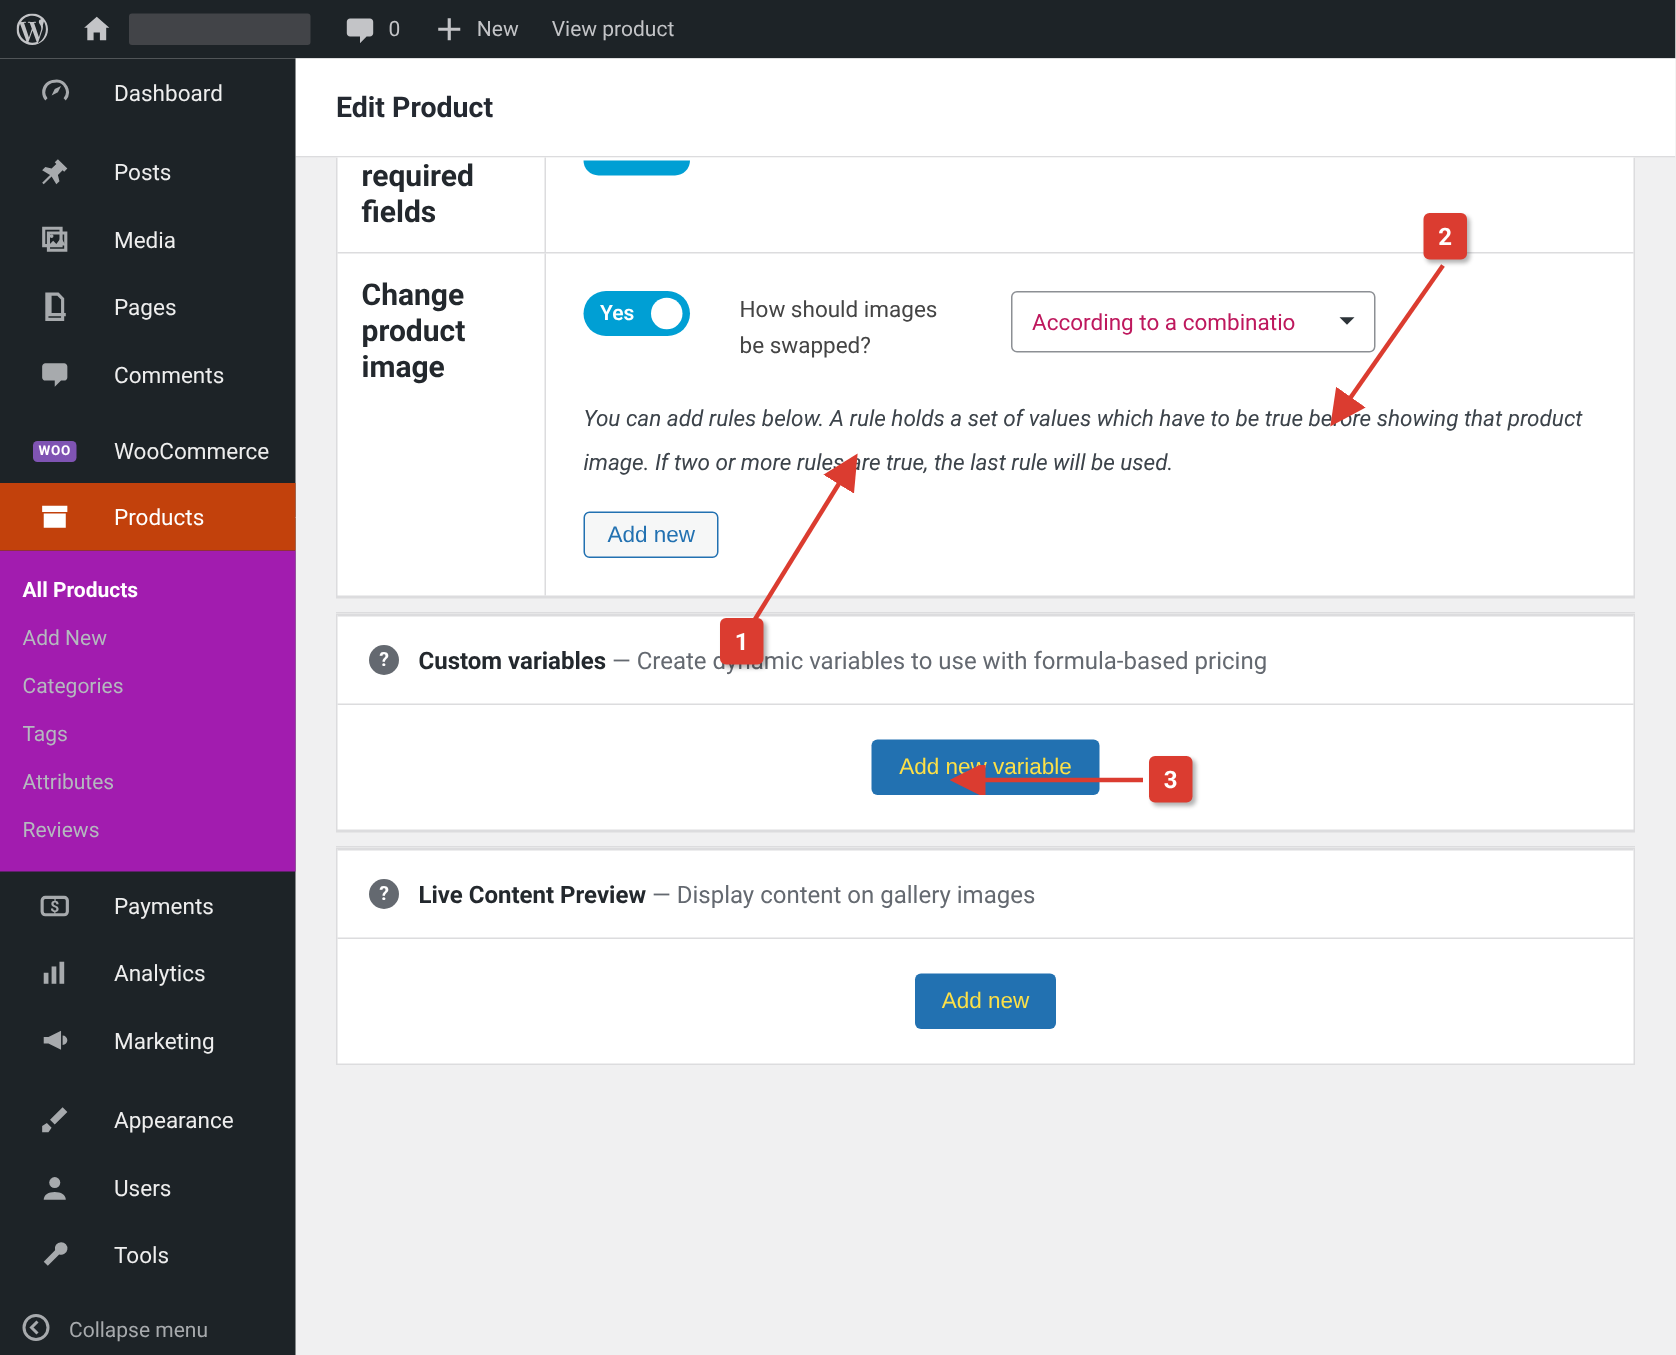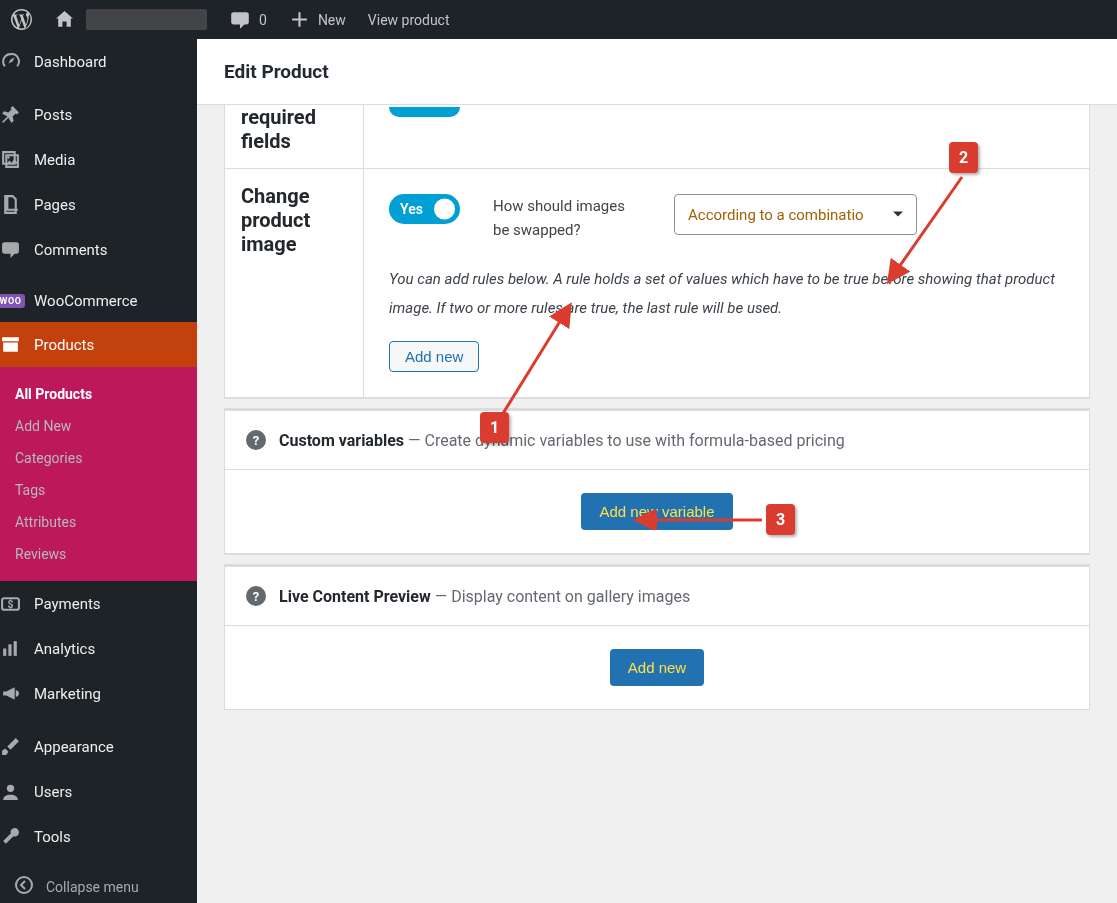--- a/index.html
+++ b/index.html
@@ -7,46 +7,46 @@
 
 
 .wp-adminbar { background: #1d2327; height: 39px; display: flex; align-items: center; color: #c3c4c7; font-size: 14px; }
 .wp-adminbar .ab-item { display: flex; align-items: center; height: 39px; padding: 0 11px; gap: 8px; }
 .wp-adminbar .ab-item .ico { display: inline-flex; align-items: center; font-size: 21px; line-height: 1; }
 .wp-adminbar .site-name-blur { width: 121px; height: 21px; background: #424448; border-radius: 2px; margin-left: 3px; }
 
 
 .wp-wrap { display: flex; height: calc(100% - 39px); }
 .wp-sidebar { width: 197px; background: #1d2327; color: #c3c4c7; min-height: 864px; position: relative; }
-.wp-sidebar .menu-item { display: flex; align-items: center; gap: 13px; padding: 12px 0; color: #eee; cursor: pointer; font-size: 15px; }
+.wp-sidebar .menu-item { display: flex; align-items: center; gap: 29px; padding: 12px 26px; color: #eee; cursor: pointer; font-size: 15px; }
 .wp-sidebar .menu-item .ico { font-size: 21px; width: 21px; text-align: left; color: #a7aaad; display: inline-flex; align-items: center; justify-content: center; }
 .wp-sidebar .menu-item.active { background: #c2410c; color: #fff; position: relative; }
 .wp-sidebar .menu-item.active .ico { color: #fff; }
 .wp-sidebar .menu-item.active::after { content:""; position:absolute; right:-9px; top:50%; transform:translateY(-50%); border: 9px solid transparent; border-right-color:#f0f0f1; }
-.wp-sidebar .submenu { background:#be185d; padding: 11px 0; }
+.wp-sidebar .submenu { background:#a21caf; padding: 11px 0; }
 .wp-sidebar .submenu .sub-item { padding: 8px 15px; color:#b4b9be; font-size:14px; cursor:pointer;}
 .wp-sidebar .submenu .sub-item.active { color:#fff; font-weight:700; }
 .wp-sidebar .collapse-row { display:flex; align-items:center; gap:12px; padding: 12px 14px; color:#a7aaad; font-size:14px; cursor:pointer; }
 .woo-badge { background:#7f54b3; color:#fff; font-size:9px; font-weight:700; padding:2px 4px; border-radius:3px; letter-spacing:0.5px; }
 
 
 .wp-content { flex: 1; background:#f0f0f1; }
 .header-strip { background:#fff; padding: 21px 27px; border-bottom: 1px solid #dcdcde; }
 .header-strip h1 { font-size:19px; font-weight:700; color:#242931; }
 .body-pad { padding: 0 27px 24px 27px; }
 .panel { background:#fff; border:1px solid #dcdcde; border-top:none; }
 .row-table { display:flex; }
 .row-label-col { width:139px; padding:15px 16px; border-right:1px solid #dcdcde; font-weight:700; font-size:20px; color:#23282d; }
 .row-body-col { flex:1; display:flex; flex-direction:column; }
 .row-inner { padding: 25px 25px 25px 25px; }
 .row-intop { display:flex; align-items:flex-start; gap:33px; }
 .toggle { width:71px; height:30px; background:#009fd4; border-radius: 20px; position:relative; display:flex; align-items:center; padding: 0 11px; color:#fff; font-weight:600; font-size:14px; cursor:pointer; }
 .toggle .knob { width:21px; height:21px; background:#fff; border-radius:50%; position:absolute; right:5px; top:50%; transform:translateY(-50%); }
 .swap-label { font-size:15px; color:#444; width:148px; line-height:1.6; }
-.select-box { border:1px solid #8c8f94; border-radius:4px; padding: 0 33px 0 13px; height:41px; display:flex; align-items:center; min-width: 243px; color:#a16207; position:relative; cursor:pointer; font-size:15px; }
+.select-box { border:1px solid #8c8f94; border-radius:4px; padding: 0 33px 0 13px; height:41px; display:flex; align-items:center; min-width: 243px; color:#be185d; position:relative; cursor:pointer; font-size:15px; }
 .select-box::after { content:""; position:absolute; right:13px; top:50%; transform:translateY(-35%); border:5px solid transparent; border-top-color:#2c3338; }
 .rule-hint { font-style:italic; color:#3c434a; line-height:1.9; font-size:15px; margin: 23px 0 19px 0; }
 .btn-outline { border:1.5px solid #2271b1; color:#2271b1; background:#f6f7f7; padding: 6px 15px; font-size:15px; border-radius:4px; cursor:pointer; }
 .sec-divider { height:11px; background:#f0f0f1; border-top:1px solid #dcdcde; border-bottom:1px solid #dcdcde; }
 .section-head { padding: 19px 21px; display:flex; align-items:center; gap:13px; font-size:16px; color:#646970; border-top:1px solid #dcdcde;}
 .section-head .qmark { width:20px; height:20px; border-radius:50%; background:#646970; color:#fff; display:inline-flex; align-items:center; justify-content:center; font-size:13px; font-weight:700; }
 .section-head strong { color:#23282d; font-weight:700; }
 .section-body { padding: 23px; display:flex; justify-content:center; border-top:1px solid #dcdcde;}
 .btn-primary { background:#2271b1; color:#fde047; border:none; padding: 10px 18px; font-size:15px; border-radius:4px; cursor:pointer; }
 

